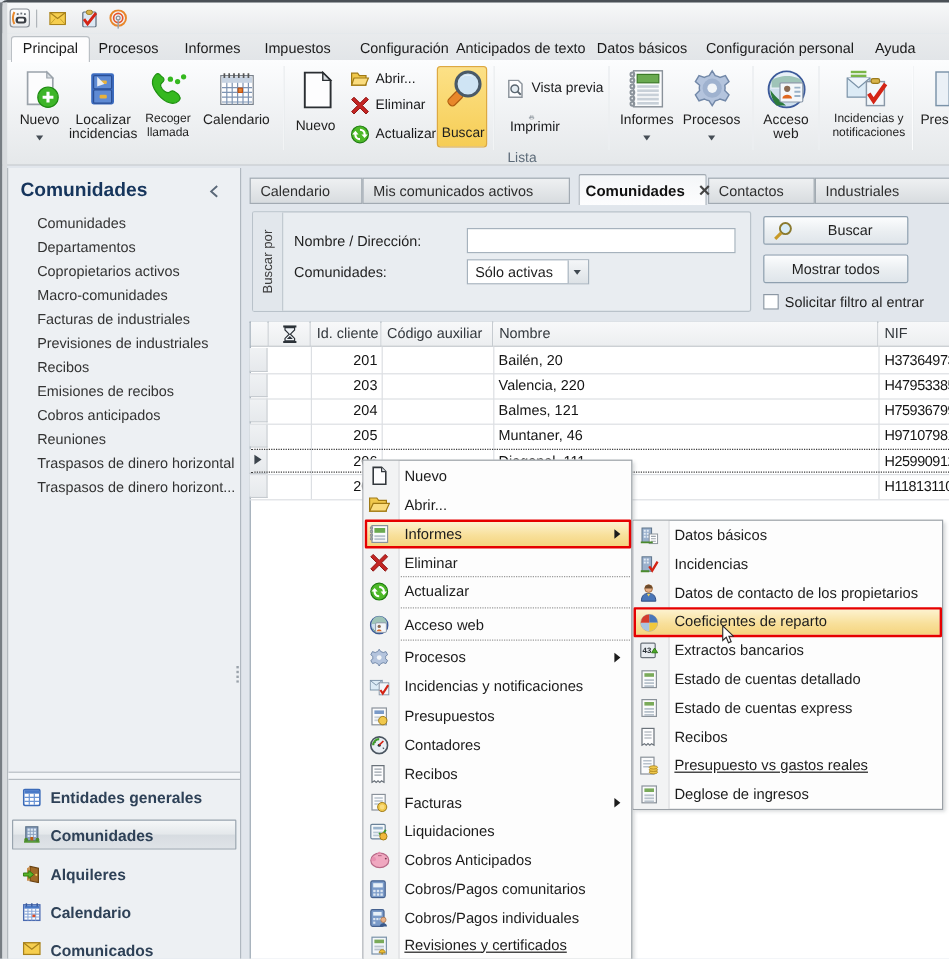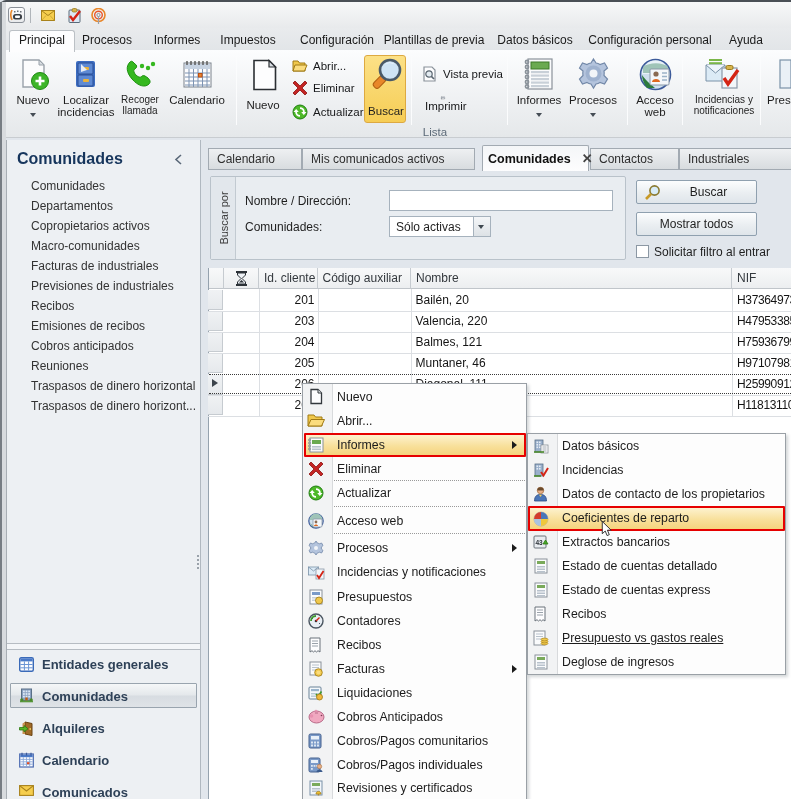--- a/index.html
+++ b/index.html
@@ -44,21 +44,21 @@
 </head>
 <body>
 <div class="abs" id="titlebar"></div>
 <div class="abs" id="tabrow"></div>
 <div class="abs" id="activetab"></div>
 <div class="rtab" style="left:9px;width:66px;z-index:4;">Principal</div>
 <div class="rtab" style="left:57px;width:100px;">Procesos</div>
 <div class="rtab" style="left:127px;width:100px;">Informes</div>
 <div class="rtab" style="left:198px;width:100px;">Impuestos</div>
 <div class="rtab" style="left:287px;width:100px;">Configuración</div>
-<div class="rtab" style="left:374px;width:120px;">Plantillas de previa</div>
+<div class="rtab" style="left:374px;width:120px;">Anticipados de texto</div>
 <div class="rtab" style="left:485px;width:100px;">Datos básicos</div>
 <div class="rtab" style="left:590px;width:120px;">Configuración personal</div>
 <div class="rtab" style="left:696px;width:100px;">Ayuda</div>
 <div class="abs" id="ribbon"></div>
 <div class="rsep" style="left:236px;top:55px;"></div>
 <div class="rsep" style="left:411px;top:55px;"></div>
 <div class="rsep" style="left:507px;top:55px;"></div>
 <div class="rsep" style="left:627px;top:55px;"></div>
 <div class="rsep" style="left:682px;top:55px;"></div>
 <div class="rsep" style="left:760px;top:55px;"></div>
@@ -572,21 +572,21 @@
       <rect x="2" y="1" width="12" height="14" fill="#f2f6fa" stroke="#7a92a8" stroke-width="1"></rect>
       <rect x="4" y="3" width="8" height="3" fill="#7aaa5a"></rect>
       <g fill="#b8c2cc">
         <rect x="4" y="8" width="8" height="1.5"></rect>
         <rect x="4" y="10.5" width="8" height="1.5"></rect>
       </g>
       <path d="M8 14 C8 10.5 13 10.5 13 14 Z" fill="#f0c030" stroke="#a8821c" stroke-width="0.8"></path>
       <rect x="9.8" y="14.2" width="1.4" height="1.2" fill="#a8821c"></rect>
     </svg>
   </div>
-<div class="mitem" style="left:337px;top:775.5px;height:24px;">Revisiones y certificados</div>
+<div class="mitem" style="left:337px;top:775.5px;height:24px;text-decoration:underline;">Revisiones y certificados</div>
 
 <div class="menu" style="left:527px;top:432.5px;width:258.5px;height:242px;">
 <div style="position:absolute;left:0;top:0;width:29px;height:100%;background:#f2f3f4;"></div>
 <div style="position:absolute;left:29px;top:0;width:1px;height:100%;background:#d8dadc;"></div>
 </div>
 <div class="hl" style="left:527.5px;top:505.5px;width:257.5px;height:25px;"></div>
 <div class="mitem" style="left:533px;top:438px;">
     <svg width="16" height="16" viewBox="0 0 16 16">
       <rect x="2" y="2" width="8" height="12" fill="#9ab0cc" stroke="#5a7088" stroke-width="0.8"></rect>
       <g fill="#e4ecf4">

